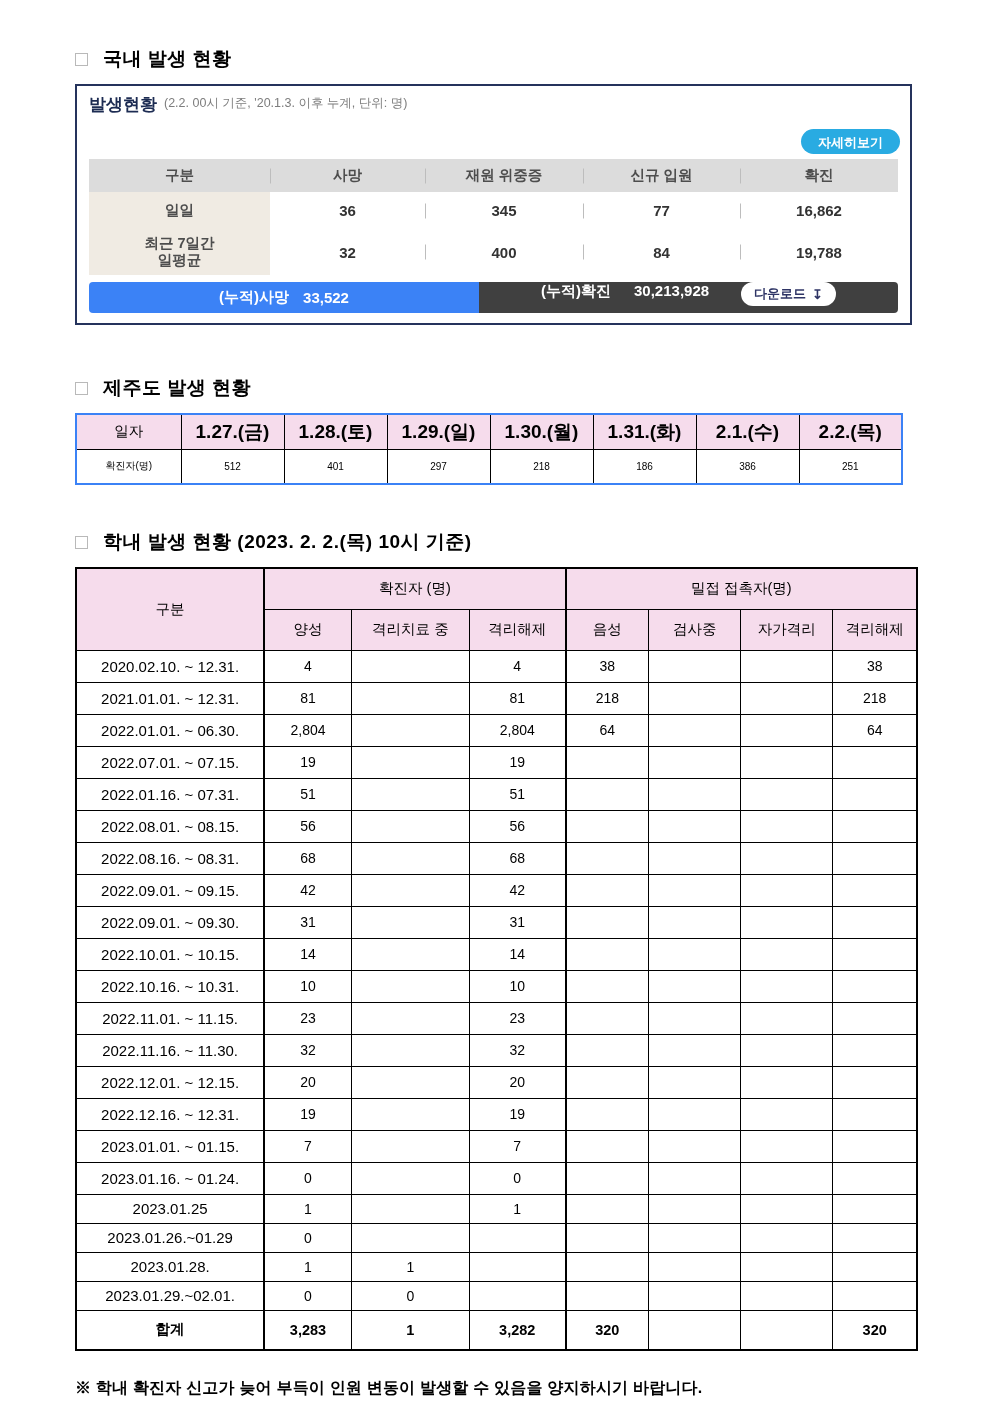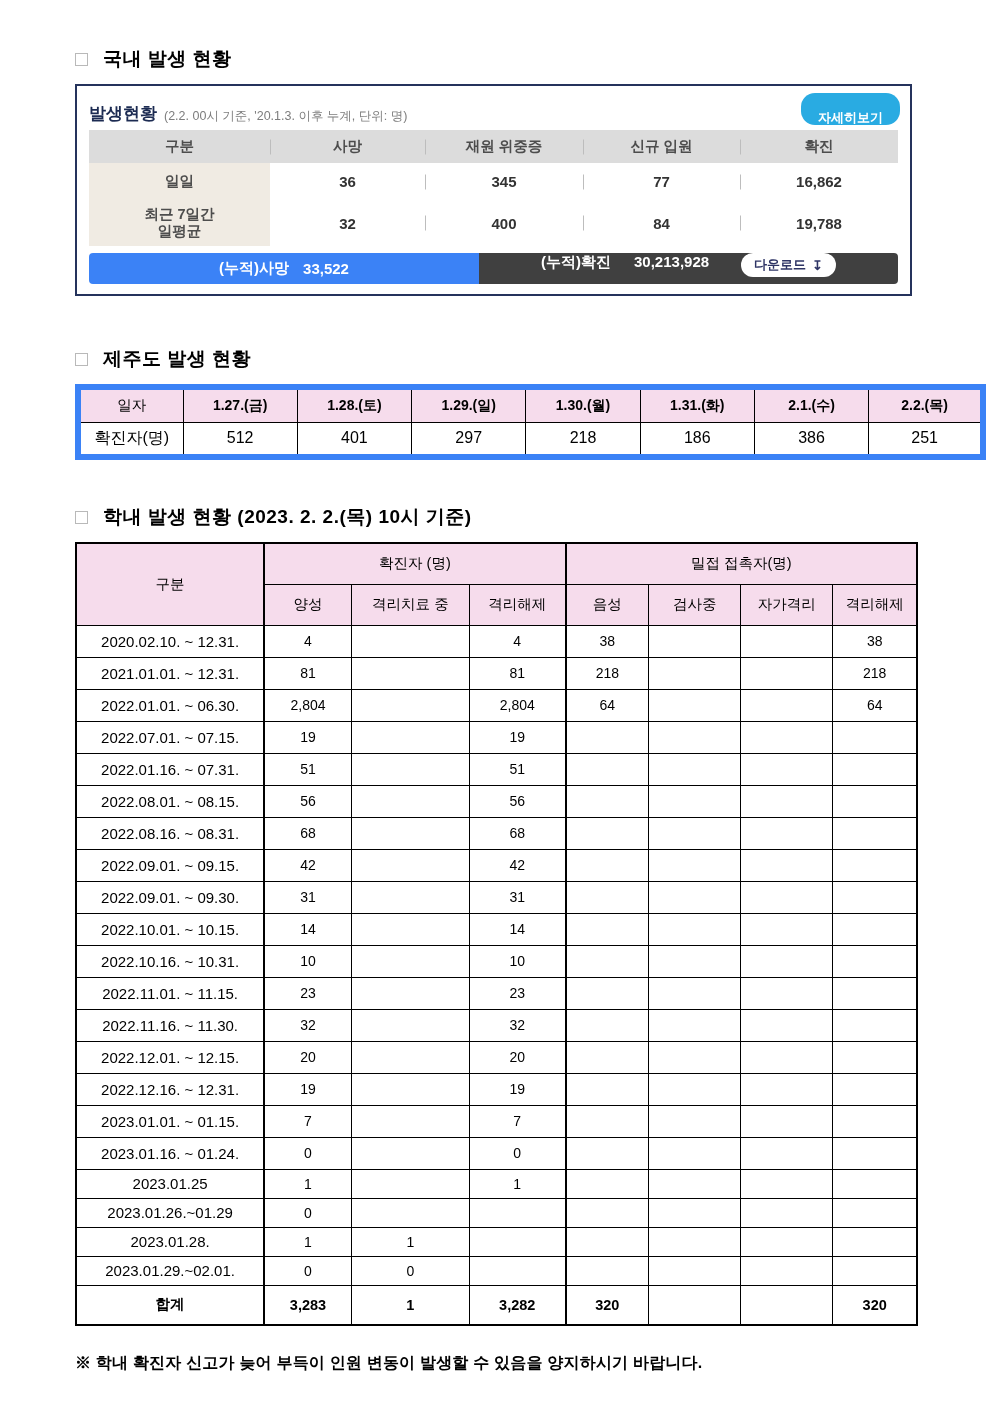--- a/index.html
+++ b/index.html
@@ -7,48 +7,48 @@
   body { font-family:"Liberation Sans", sans-serif; color:#000; }
   .page { width:992px; height:1403px; background:#fff; padding:46px 76px 0 75px; overflow:hidden; }
 
   
   .section-title { display:flex; align-items:center; gap:15px; margin-bottom:12px; }
   .chk { width:13px; height:13px; border:1.5px solid #b9b9b9; background:#fff; flex:0 0 auto; margin-top:1px; }
   .section-title h2 { font-size:19px; font-weight:bold; color:#000; letter-spacing:0.5px; }
 
   
   .widget { width:837px; border:2px solid #25335c; background:#fff; margin-bottom:50px; }
-  .widget-head { display:flex; align-items:flex-end; padding:7px 10px 5px 12px; }
+  .widget-head { display:flex; align-items:flex-start; padding:7px 10px 5px 12px; }
   .widget-title { font-size:17px; font-weight:bold; color:#1c2b52; margin-right:7px; }
   .widget-subtitle { font-size:12.5px; color:#7d7d7d; flex:1; padding-top:2px; }
   .detail-btn { background:#29abe2; color:#fff; border:none; border-radius:14px; height:25px;
-                padding:16px 17px; font-size:13px; font-weight:bold; font-family:inherit; cursor:pointer; }
+                padding:5px 17px; font-size:13px; font-weight:bold; font-family:inherit; cursor:pointer;margin-top:36px; }
   .national-table { width:809px; margin:0 12px; border-collapse:collapse; table-layout:fixed; text-align:center; }
   .national-table thead th { background:#dcdcdc; height:33px; font-size:14.5px; font-weight:700; color:#4d4d4d; position:relative; }
   .national-table tbody th { background:#f0ebe3; font-size:14.5px; font-weight:600; color:#4d4d4d; }
   .national-table tbody td { background:#fff; font-size:15px; font-weight:700; color:#333; position:relative; }
   .national-table tr.r1 { height:37px; }
   .national-table tr.r2 { height:46px; }
   .national-table .sep::before { content:""; position:absolute; left:0; top:50%; transform:translateY(-50%);
                                  width:1px; height:15px; background:#bdbdbd; }
   .two-line span { display:block; line-height:17px; }
   .cumulative-bar { display:flex; margin:7px 12px 10px; height:31px; color:#fff; font-weight:bold; font-size:15px; }
   .cum-left { width:390px; background:#3b82f6; border-radius:4px 0 0 4px; display:flex; align-items:center; justify-content:center; gap:14px; }
   .cum-right { flex:1; background:#404040; border-radius:0 4px 4px 0; display:flex; align-items:flex-start; justify-content:center; gap:23px; }
   .download-btn { background:#fff; color:#2e3465; border:none; border-radius:13px; height:24px; padding:0 13px;
                   font-size:13px; font-weight:bold; font-family:inherit; margin-left:9px; cursor:pointer;
                   display:flex; align-items:center; gap:6px; }
 
   
-  .jeju-table { width:911px; border-collapse:collapse; table-layout:fixed; text-align:center;
-                border:6px solid #3b82f6; margin-bottom:44px; }
+  .jeju-table { width:828px; border-collapse:collapse; table-layout:fixed; text-align:center;
+                border:2px solid #3b82f6; margin-bottom:44px; }
   .jeju-table th, .jeju-table td { border:1px solid #000; height:35px; }
-  .jeju-table thead th { background:#f6dcec; font-size:14px; font-weight:bold; }
+  .jeju-table thead th { background:#f6dcec; font-size:19px; font-weight:bold; }
   .jeju-table thead th.plain { font-weight:normal; font-size:14.5px; }
-  .jeju-table tbody td, .jeju-table tbody th { background:#fff; font-size:16px; font-weight:normal; }
+  .jeju-table tbody td, .jeju-table tbody th { background:#fff; font-size:10px; font-weight:normal; }
 
   
   .campus-table { width:843px; border-collapse:collapse; table-layout:fixed; text-align:center; border:2px solid #000; }
   .campus-table th, .campus-table td { border:1px solid #000; }
   .campus-table thead th { background:#f6dcec; font-weight:normal; font-size:14.5px; height:41px; }
   .campus-table .gdiv { border-left:2px solid #000; }
   .campus-table tbody td { height:32px; font-size:14px; background:#fff; }
   .campus-table tbody td.date { font-size:15px; }
   .campus-table tbody tr.short td { height:29px; }
   .campus-table tbody tr.total td { height:40px; font-weight:bold; font-size:14.5px; }

